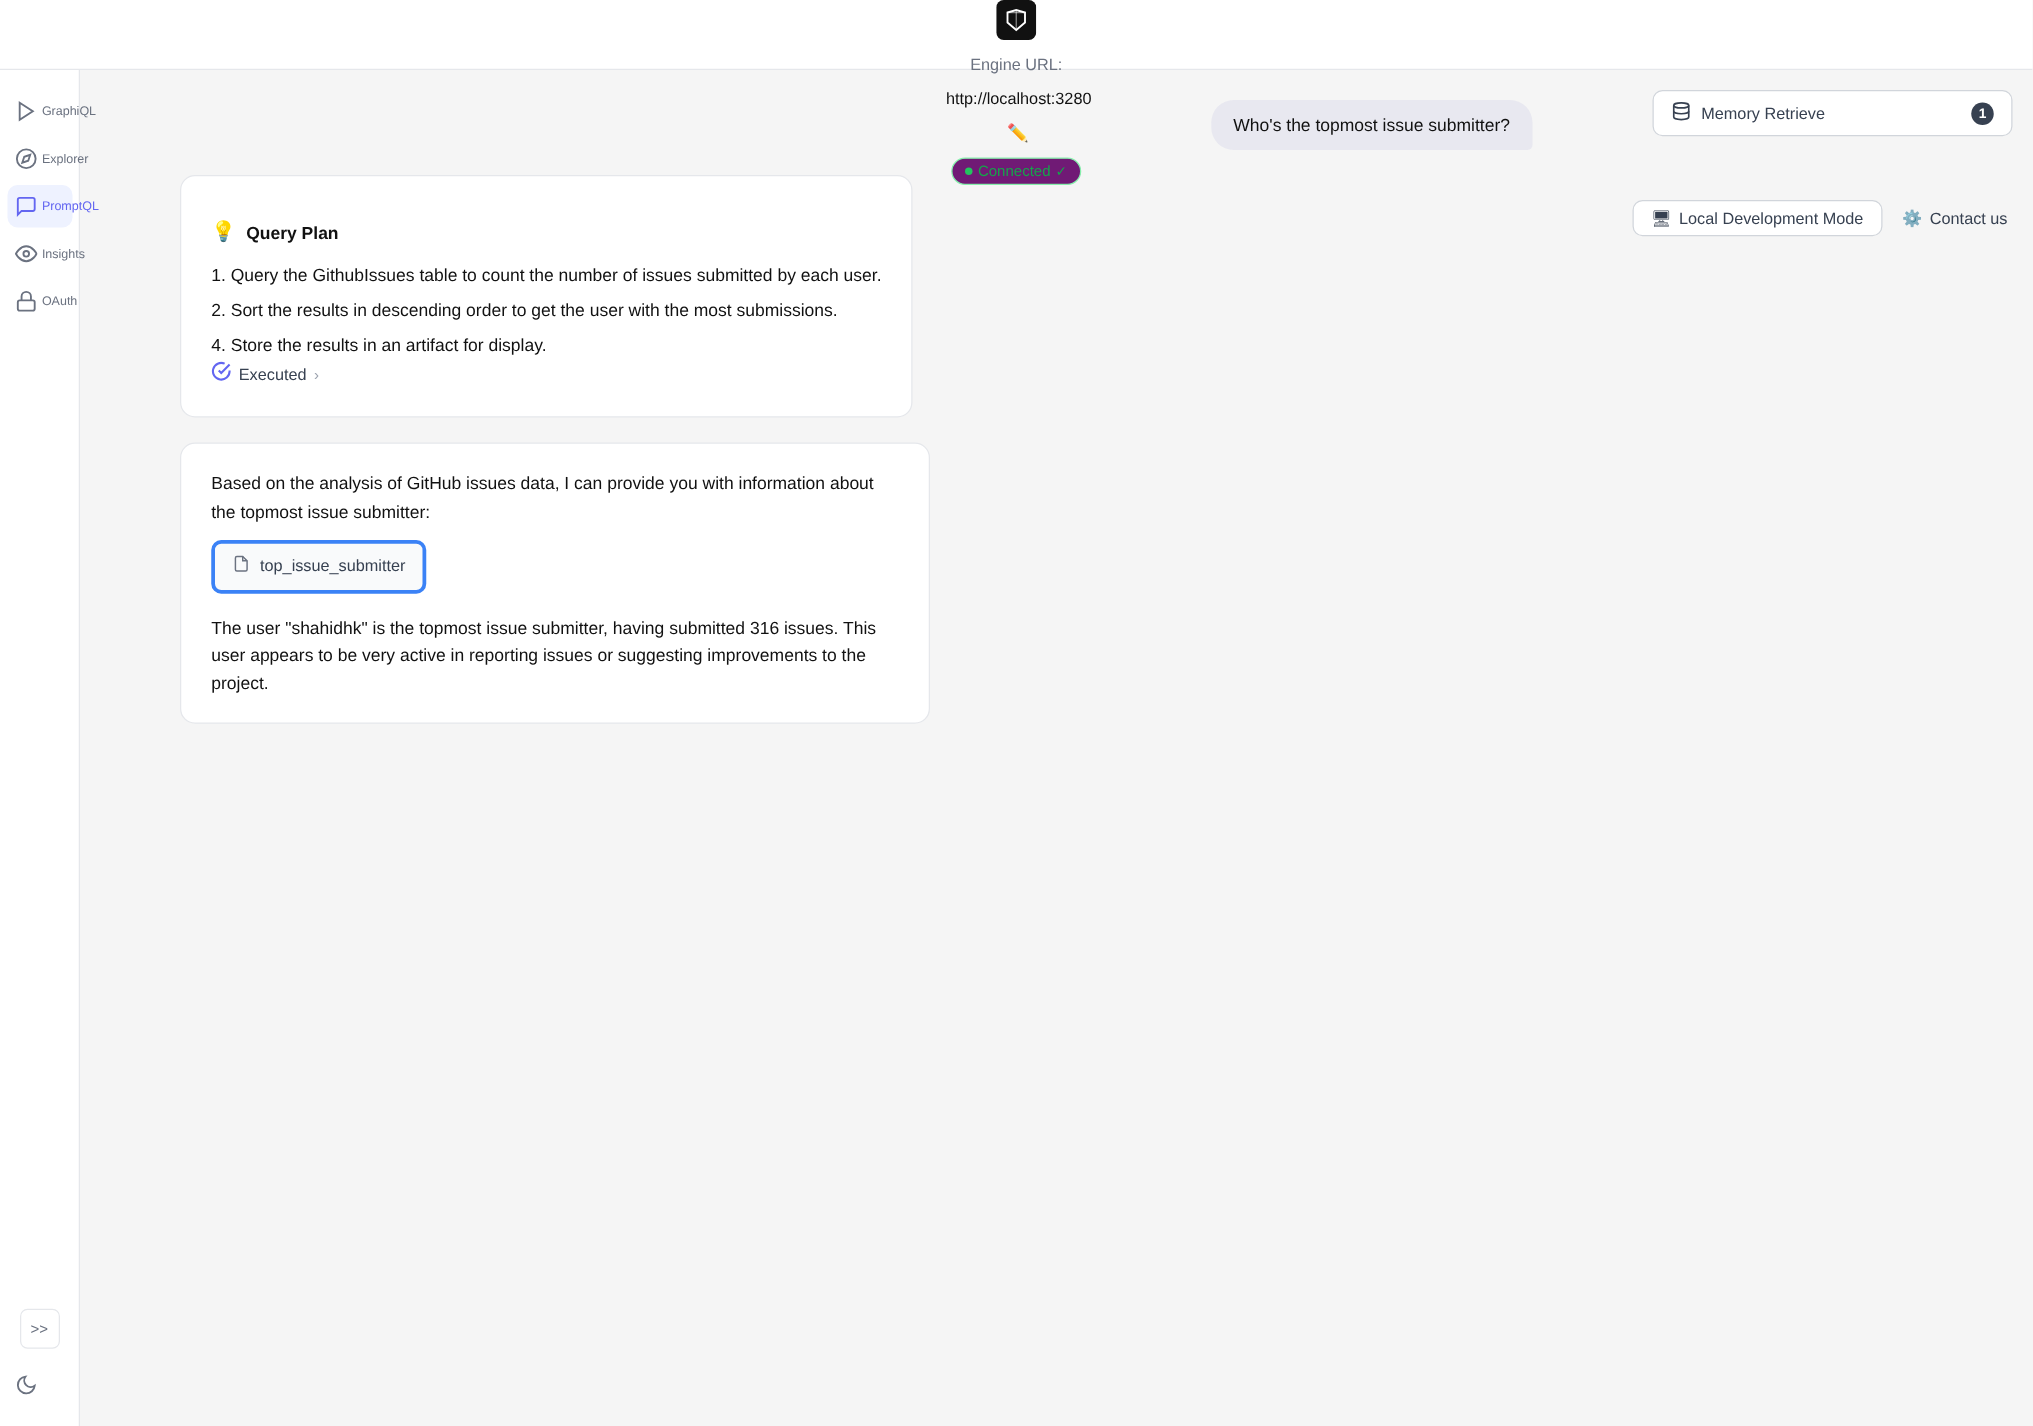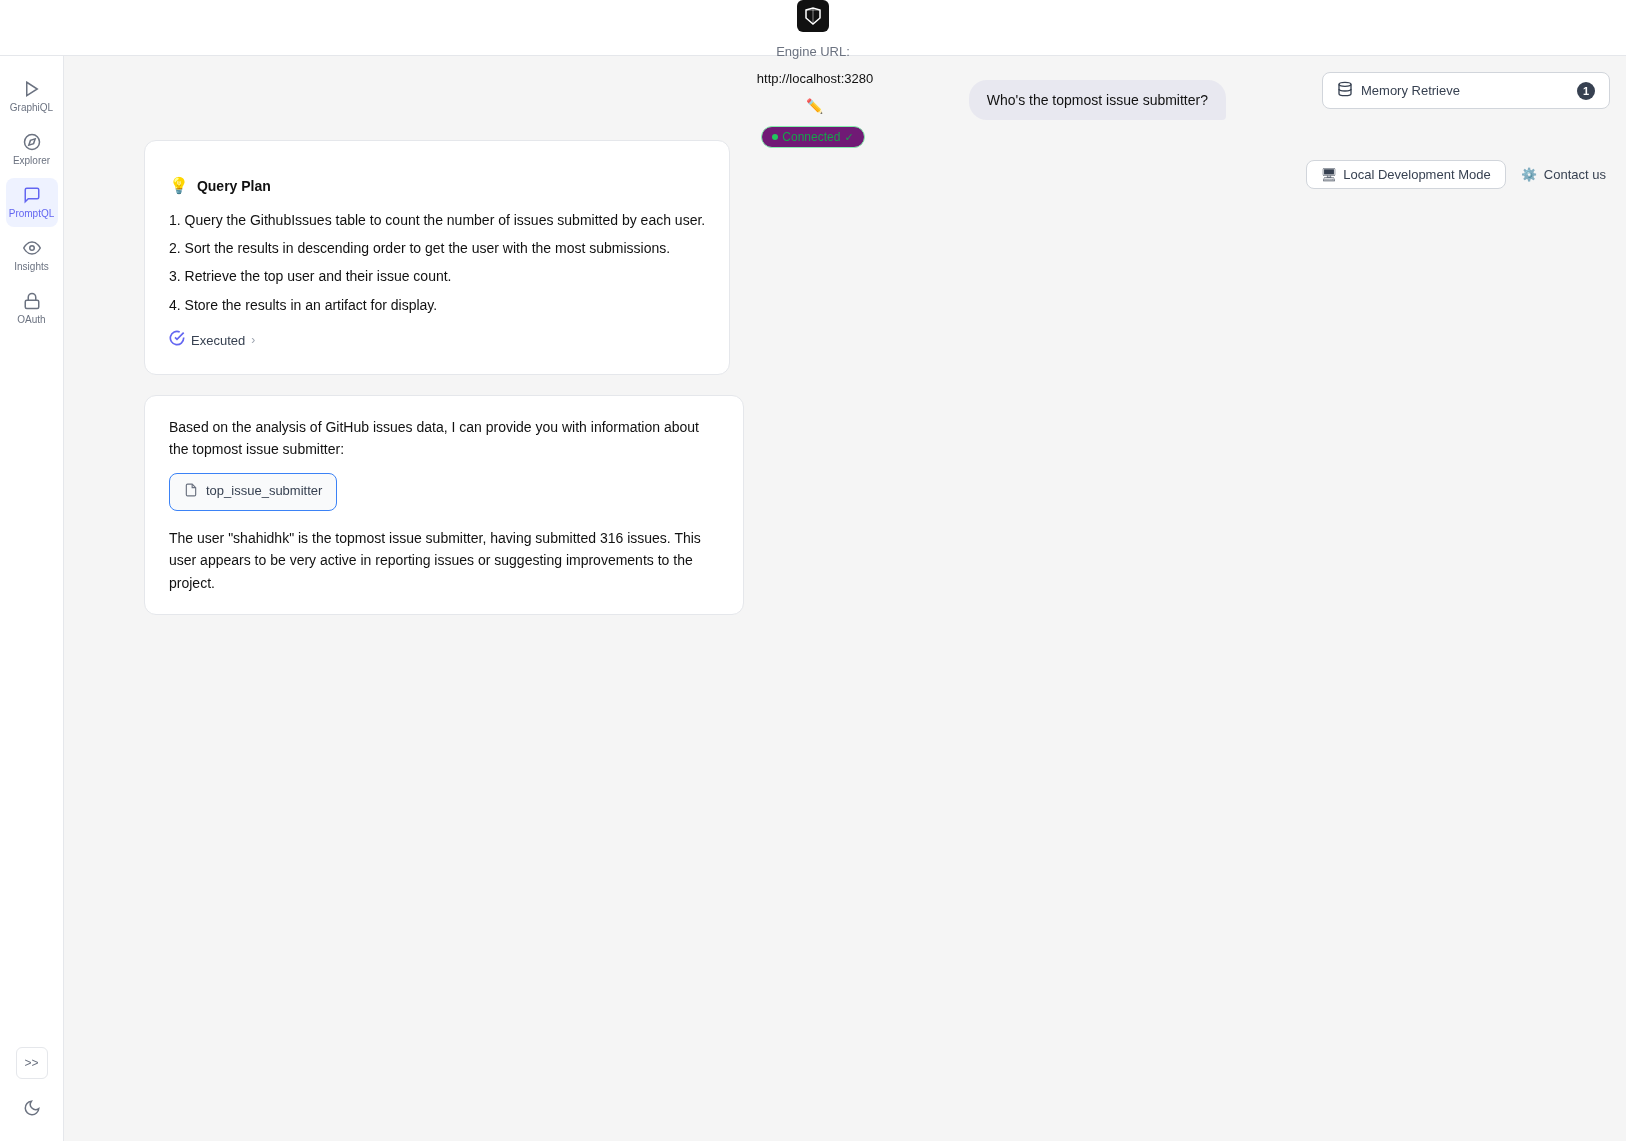--- a/index.html
+++ b/index.html
@@ -34,21 +34,21 @@
     
     .main-layout { display: flex; flex: 1; overflow: hidden; }
 
     
     .sidebar {
       width: 64px; background: #fff; border-right: 1px solid #e5e7eb;
       display: flex; flex-direction: column; align-items: center;
       padding: 16px 0; gap: 4px; flex-shrink: 0;
     }
     .sidebar-item {
-      display: flex; flex-direction: column; align-items: center;
+      display: flex; flex-direction: row; align-items: center;
       padding: 8px 6px; border-radius: 8px; cursor: pointer; width: 52px;
       gap: 4px; color: #6b7280;
     }
     .sidebar-item.active { color: #6366f1; background: #eef2ff; }
     .sidebar-item-icon { font-size: 18px; display: flex; align-items: center; justify-content: center; }
     .sidebar-item-label { font-size: 10px; font-weight: 500; text-align: center; }
     .sidebar-spacer { flex: 1; }
     .sidebar-expand {
       width: 32px; height: 32px; border: 1px solid #e5e7eb; border-radius: 6px;
       display: flex; align-items: center; justify-content: center;
@@ -104,29 +104,29 @@
 
     .query-plan-header {
       display: flex; align-items: center; gap: 8px;
       font-weight: 600; font-size: 14px; margin: 12px 0 10px;
     }
     .bulb-icon { color: #a78bfa; font-size: 16px; }
 
     .executed-row {
       display: flex; align-items: center; gap: 6px;
       font-size: 13px; color: #374151; font-weight: 500;
-      margin-top: 12px; cursor: pointer;
+      cursor: pointer;
     }
     .check-circle { color: #6366f1; font-size: 16px; }
     .chevron-right { color: #9ca3af; font-size: 12px; }
 
     
     .artifact-chip {
       display: inline-flex; align-items: center; gap: 8px;
-      border: 1px solid #3b82f6; border-radius: 8px; padding: 7px 14px;
+      border: 3px solid #3b82f6; border-radius: 8px; padding: 7px 14px;
       font-size: 13px; color: #374151; background: #f9fafb;
       cursor: pointer; margin: 12px 0;
     }
     .artifact-icon { font-size: 14px; color: #6b7280; }
 
     
     .chat-input-area {
       padding: 0 80px; margin-top: 16px; flex-shrink: 0;
     }
     .chat-input-wrapper {
@@ -247,21 +247,20 @@
         <div class="assistant-message">
 
           <div class="query-plan-header">
             <span class="bulb-icon">💡</span>
             <span>Query Plan</span>
           </div>
 
           <div>
             <p>1. Query the GithubIssues table to count the number of issues submitted by each user.</p>
             <p style="margin-top:6px;">2. Sort the results in descending order to get the user with the most submissions.</p>
-            <p style="margin-top:6px;">3. Retrieve the top user and their issue count.</p>
             <p style="margin-top:6px;">4. Store the results in an artifact for display.</p>
           </div>
 
           <div class="executed-row">
             <span class="check-circle">
               <svg width="16" height="16" viewBox="0 0 24 24" fill="none" stroke="#6366f1" stroke-width="2.5">
                 <path d="M22 11.08V12a10 10 0 1 1-5.93-9.14"></path>
                 <polyline points="22 4 12 14.01 9 11.01"></polyline>
               </svg>
             </span>

